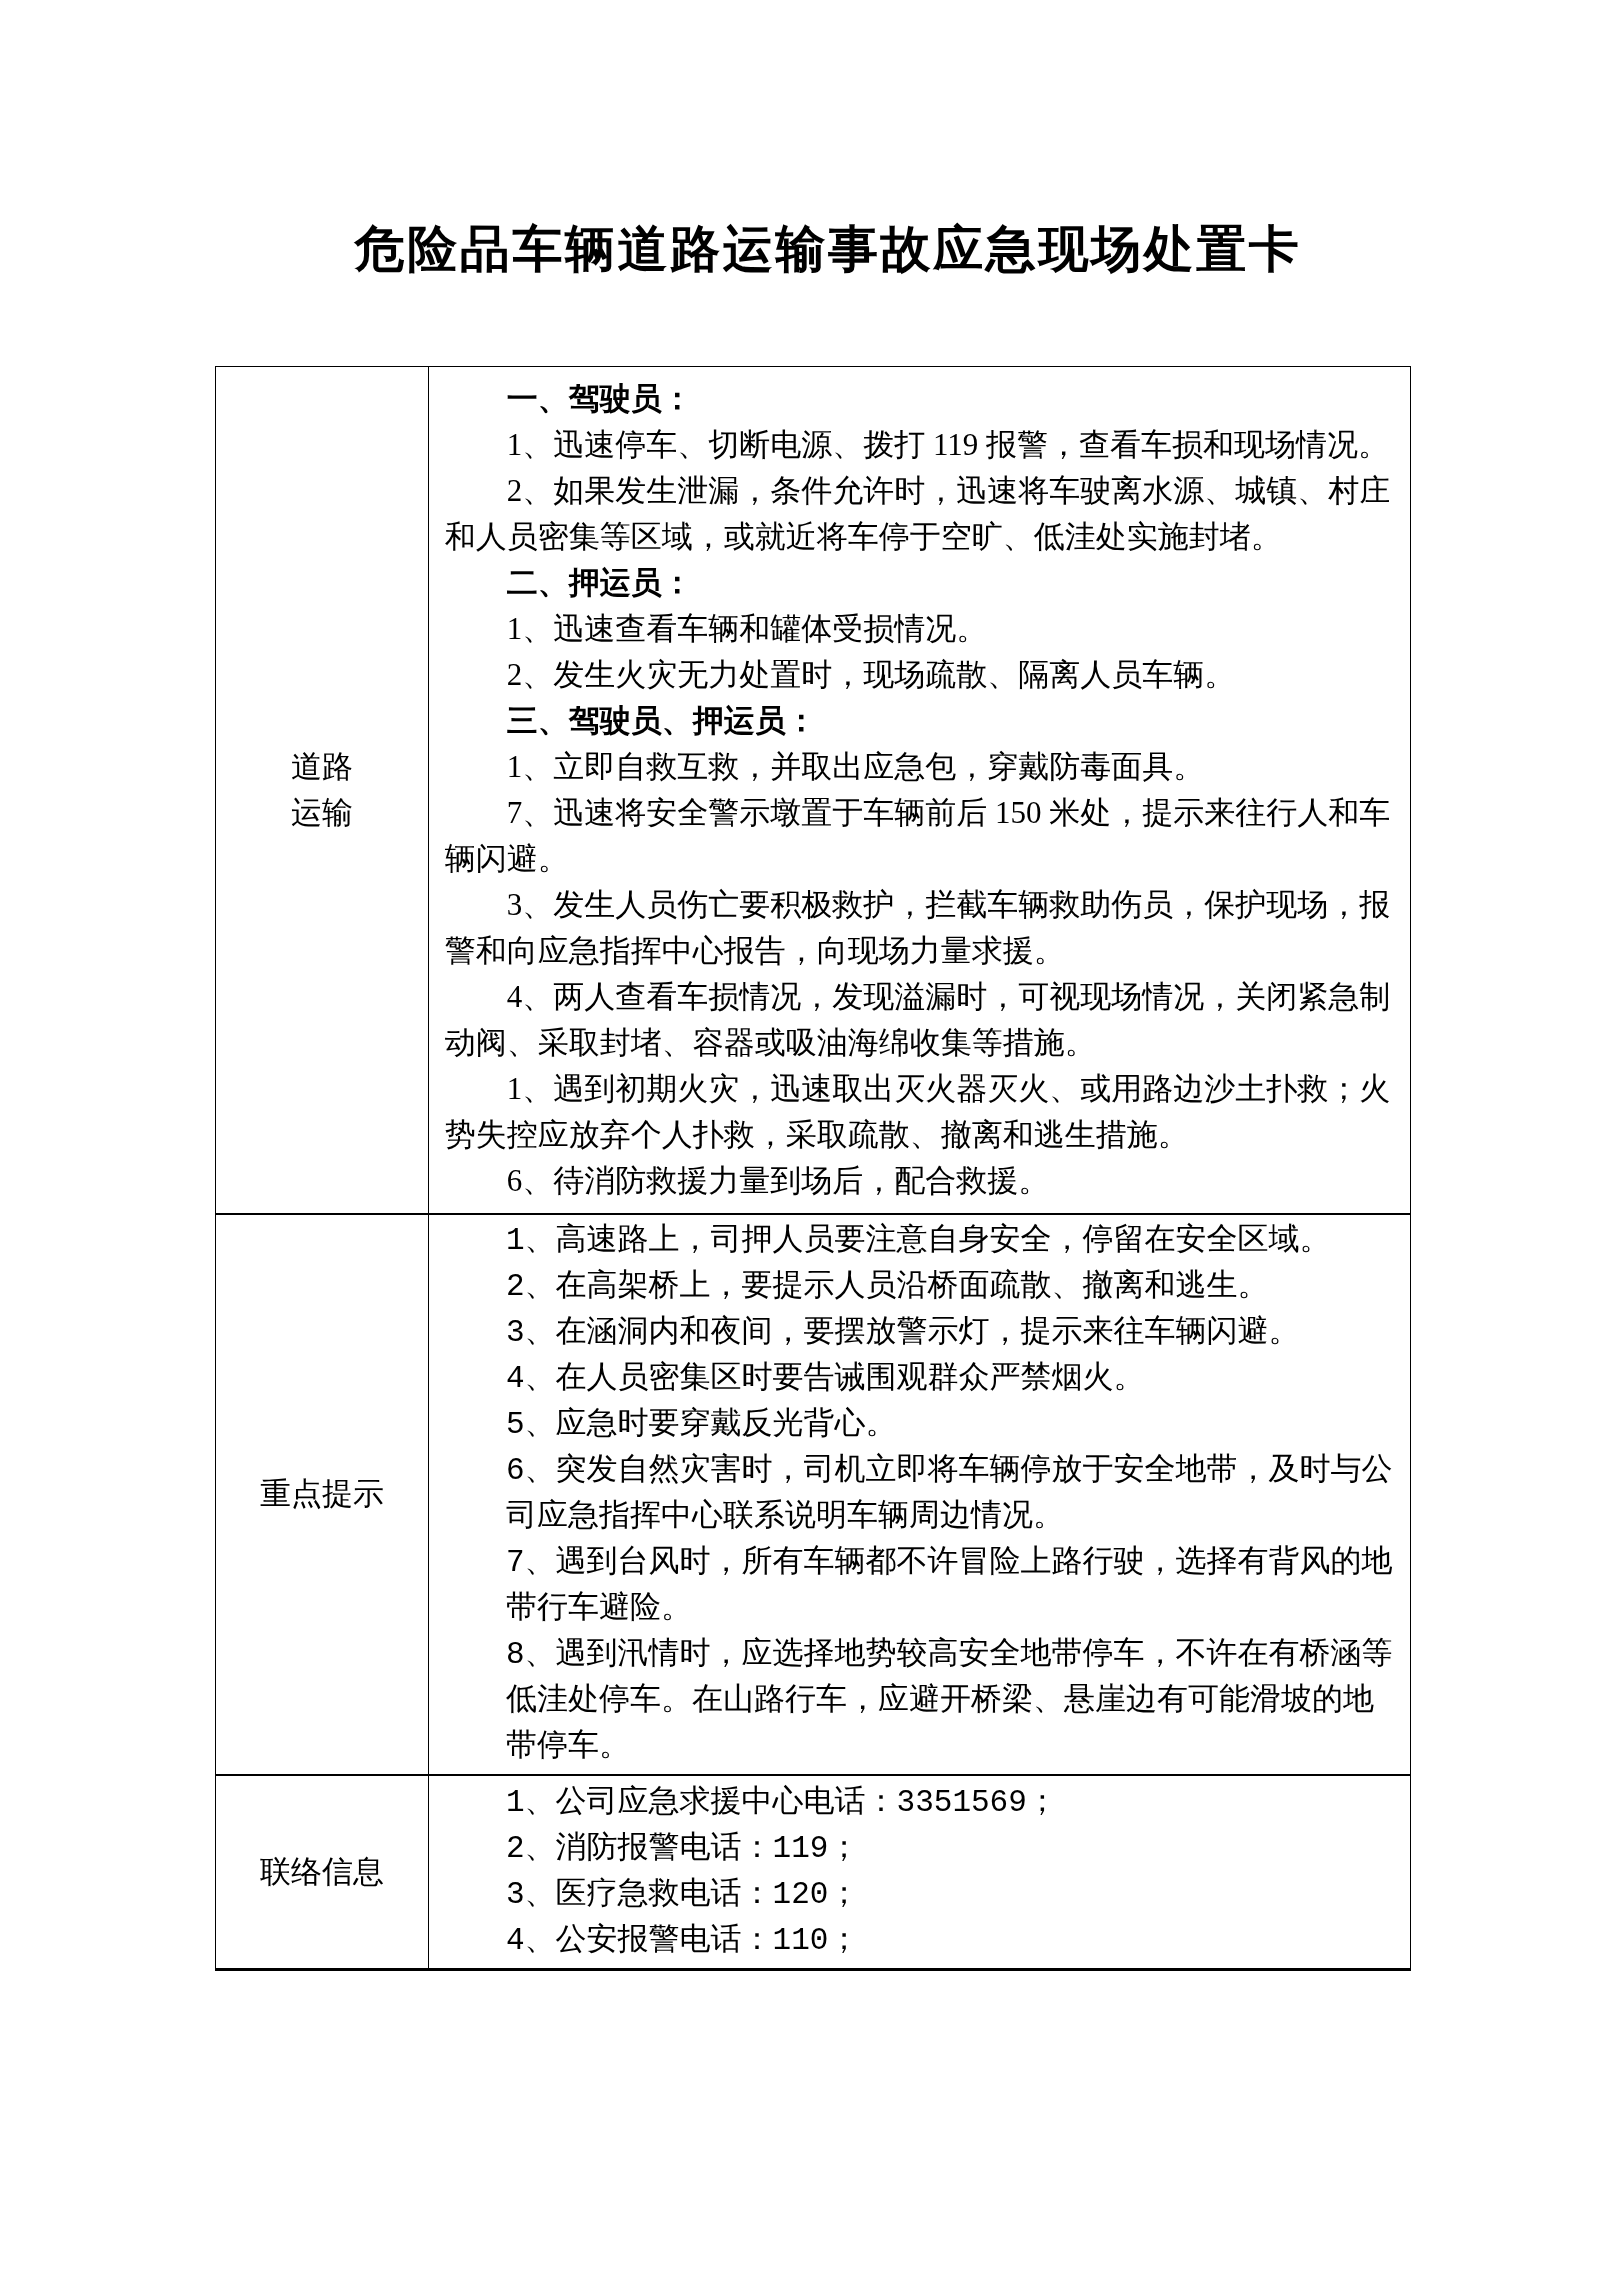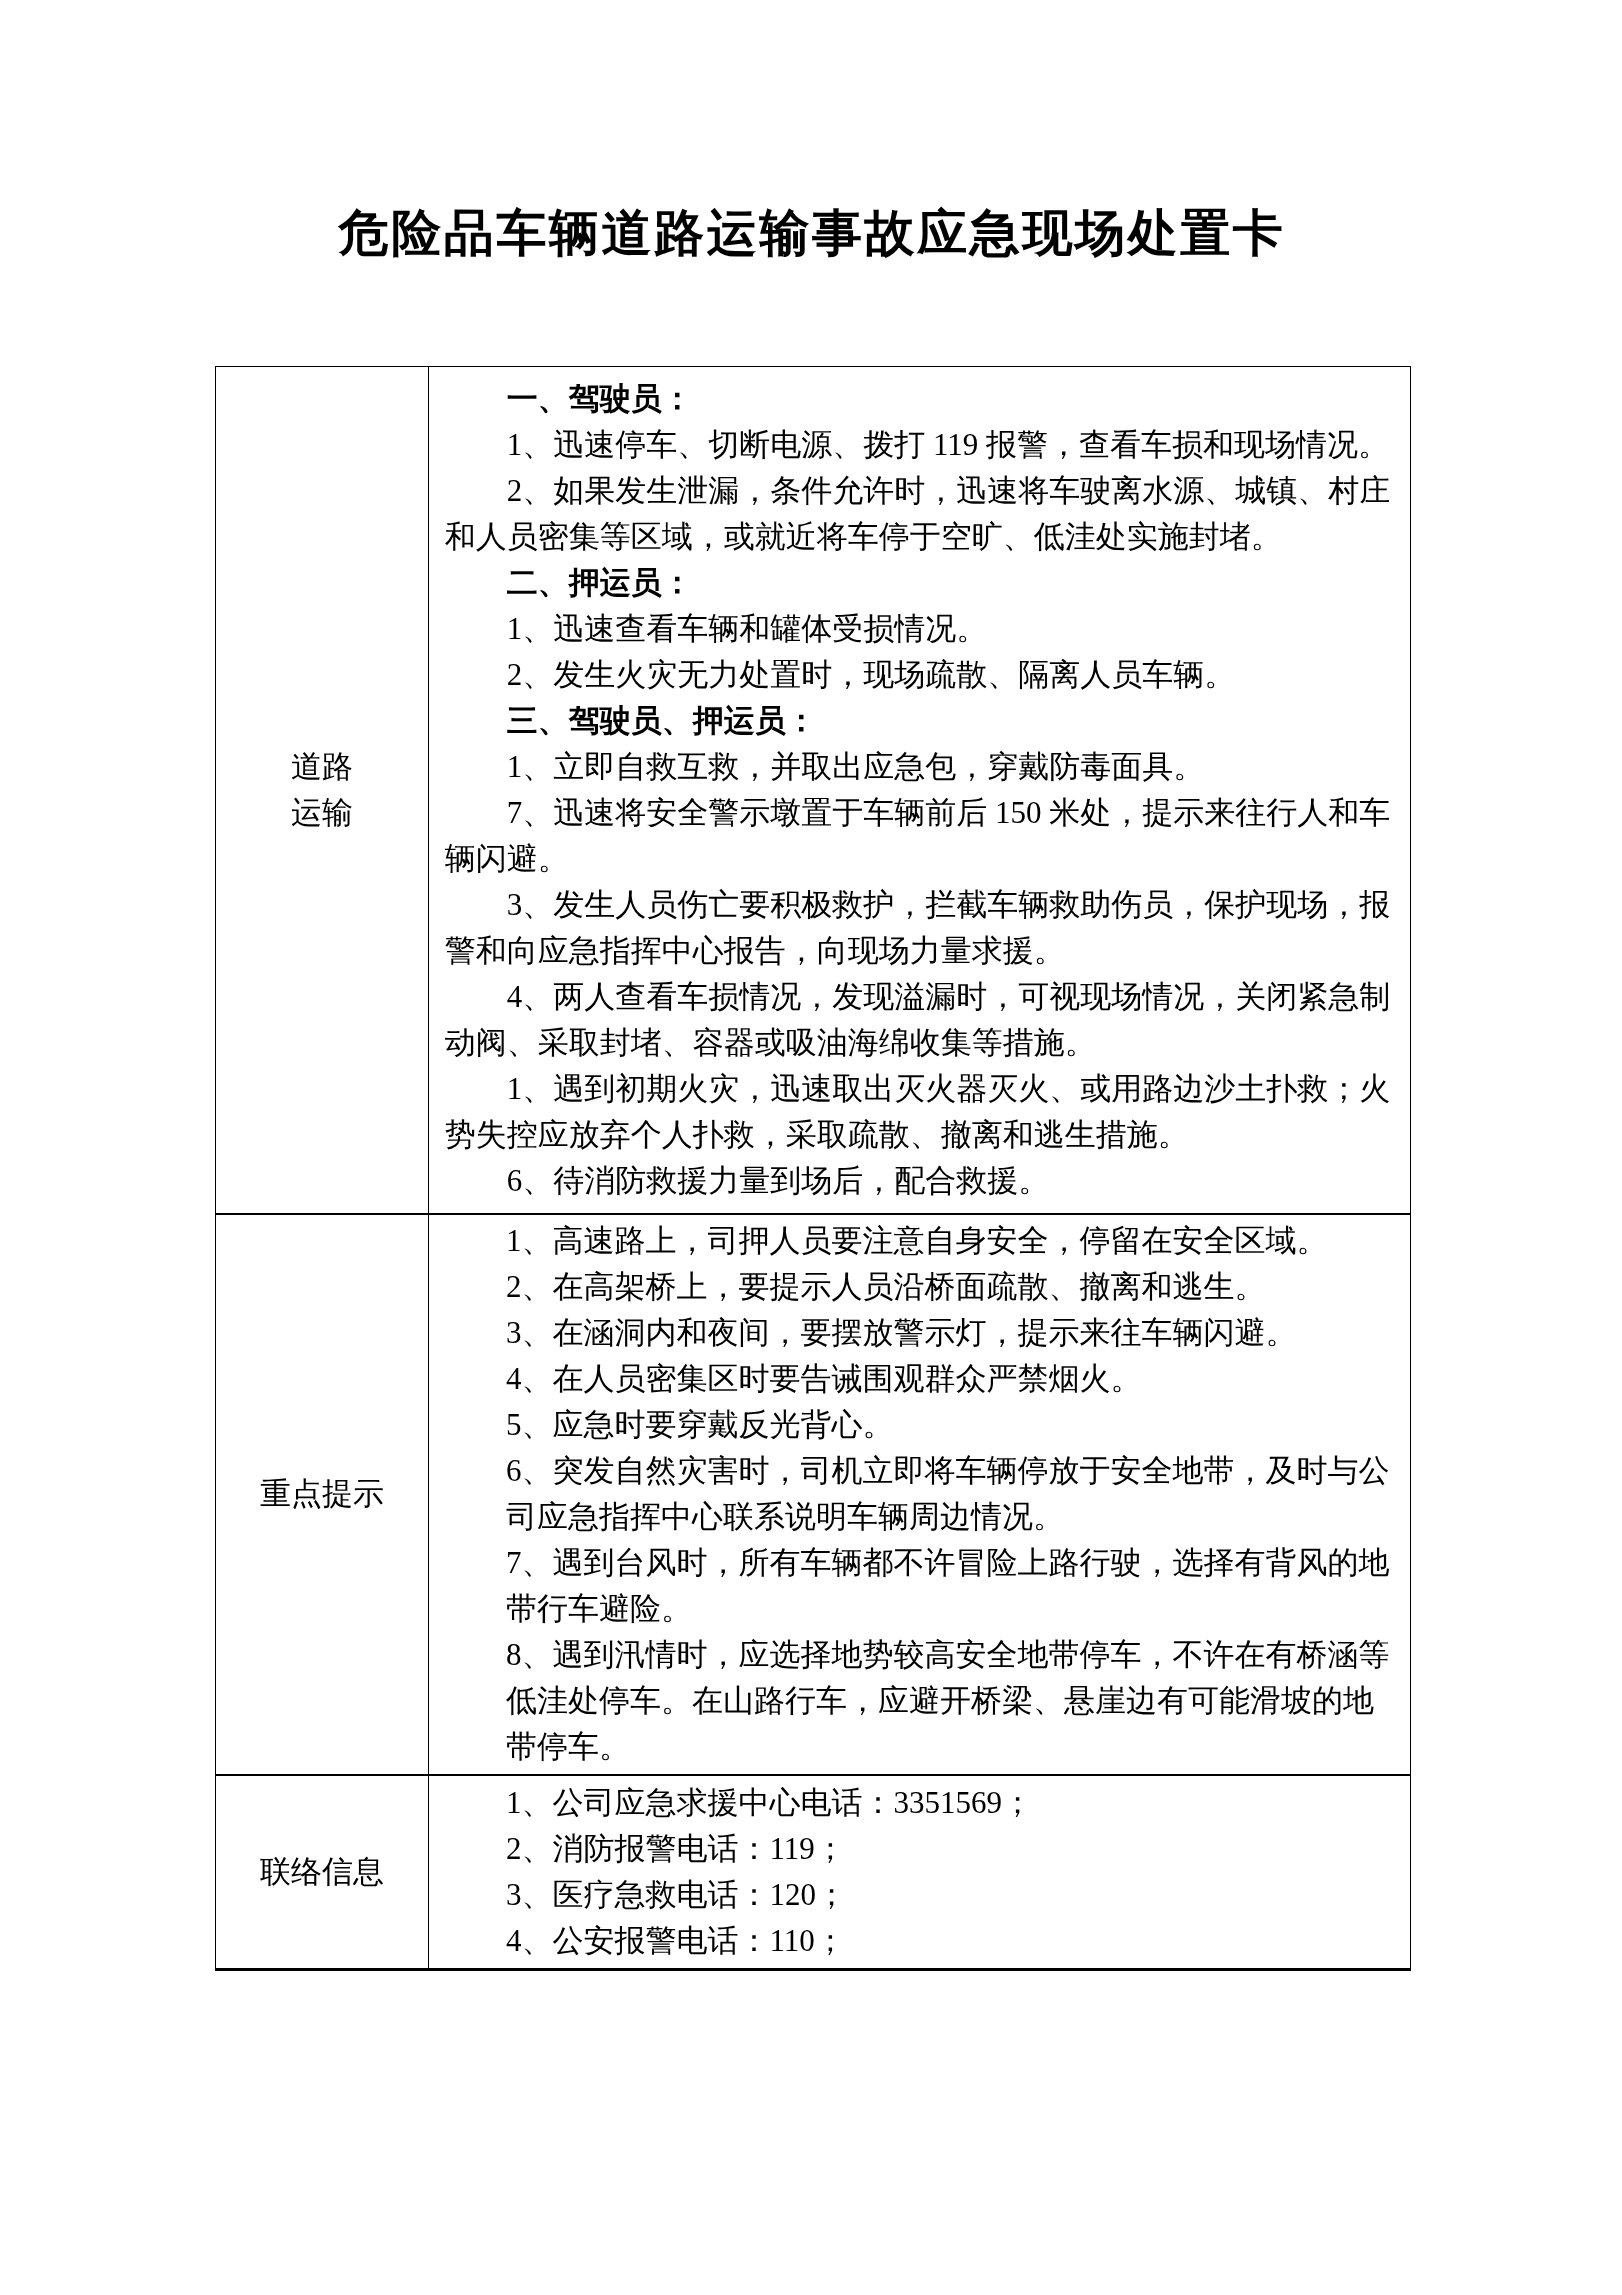--- a/index.html
+++ b/index.html
@@ -7,21 +7,21 @@
     position:relative;
     width:1623px;height:2295px;
     background:#ffffff;
     color:#000000;
     font-family:"Liberation Serif","DejaVu Serif",serif;
     overflow:hidden;
   }
   .doc-title{
     position:absolute;
     left:215px;top:204px;width:1194px;
-    margin:0;
+    margin:16px;
     text-align:center;
     font-family:"Liberation Sans","DejaVu Sans",sans-serif;
     font-weight:bold;
     font-size:50px;
     line-height:59px;
     letter-spacing:2.6px;
     white-space:nowrap;
   }
   table.card{
     position:absolute;
@@ -42,21 +42,21 @@
   tr.sep td{border-bottom-width:2.6px;}
   tr.last td{border-bottom-width:3.3px;}
   td.label{
     text-align:center;
     white-space:pre-line;
   }
   td.content{vertical-align:middle;}
   td.pad{padding:0 15.7px;}
   td.center{text-align:center;}
   td.body{vertical-align:top;padding:9.2px 15.7px 7.9px 15.7px;}
-  td.list{vertical-align:top;padding:3.9px 15.7px 3.9px 77px;}
+  td.list{vertical-align:top;padding:3.9px 15.7px 3.9px 77px;font-family:Liberation Mono, monospace;}
   p{margin:0;font-size:31px;line-height:46px;}
   td.body p{text-indent:2em;}
   p.sec{font-weight:bold;}
   .r1{height:92px;}
   .r2{height:50px;}
   .r3{height:847px;}
   .r4{height:545px;}
   .r5{height:188px;}
 </style>
 </head>

